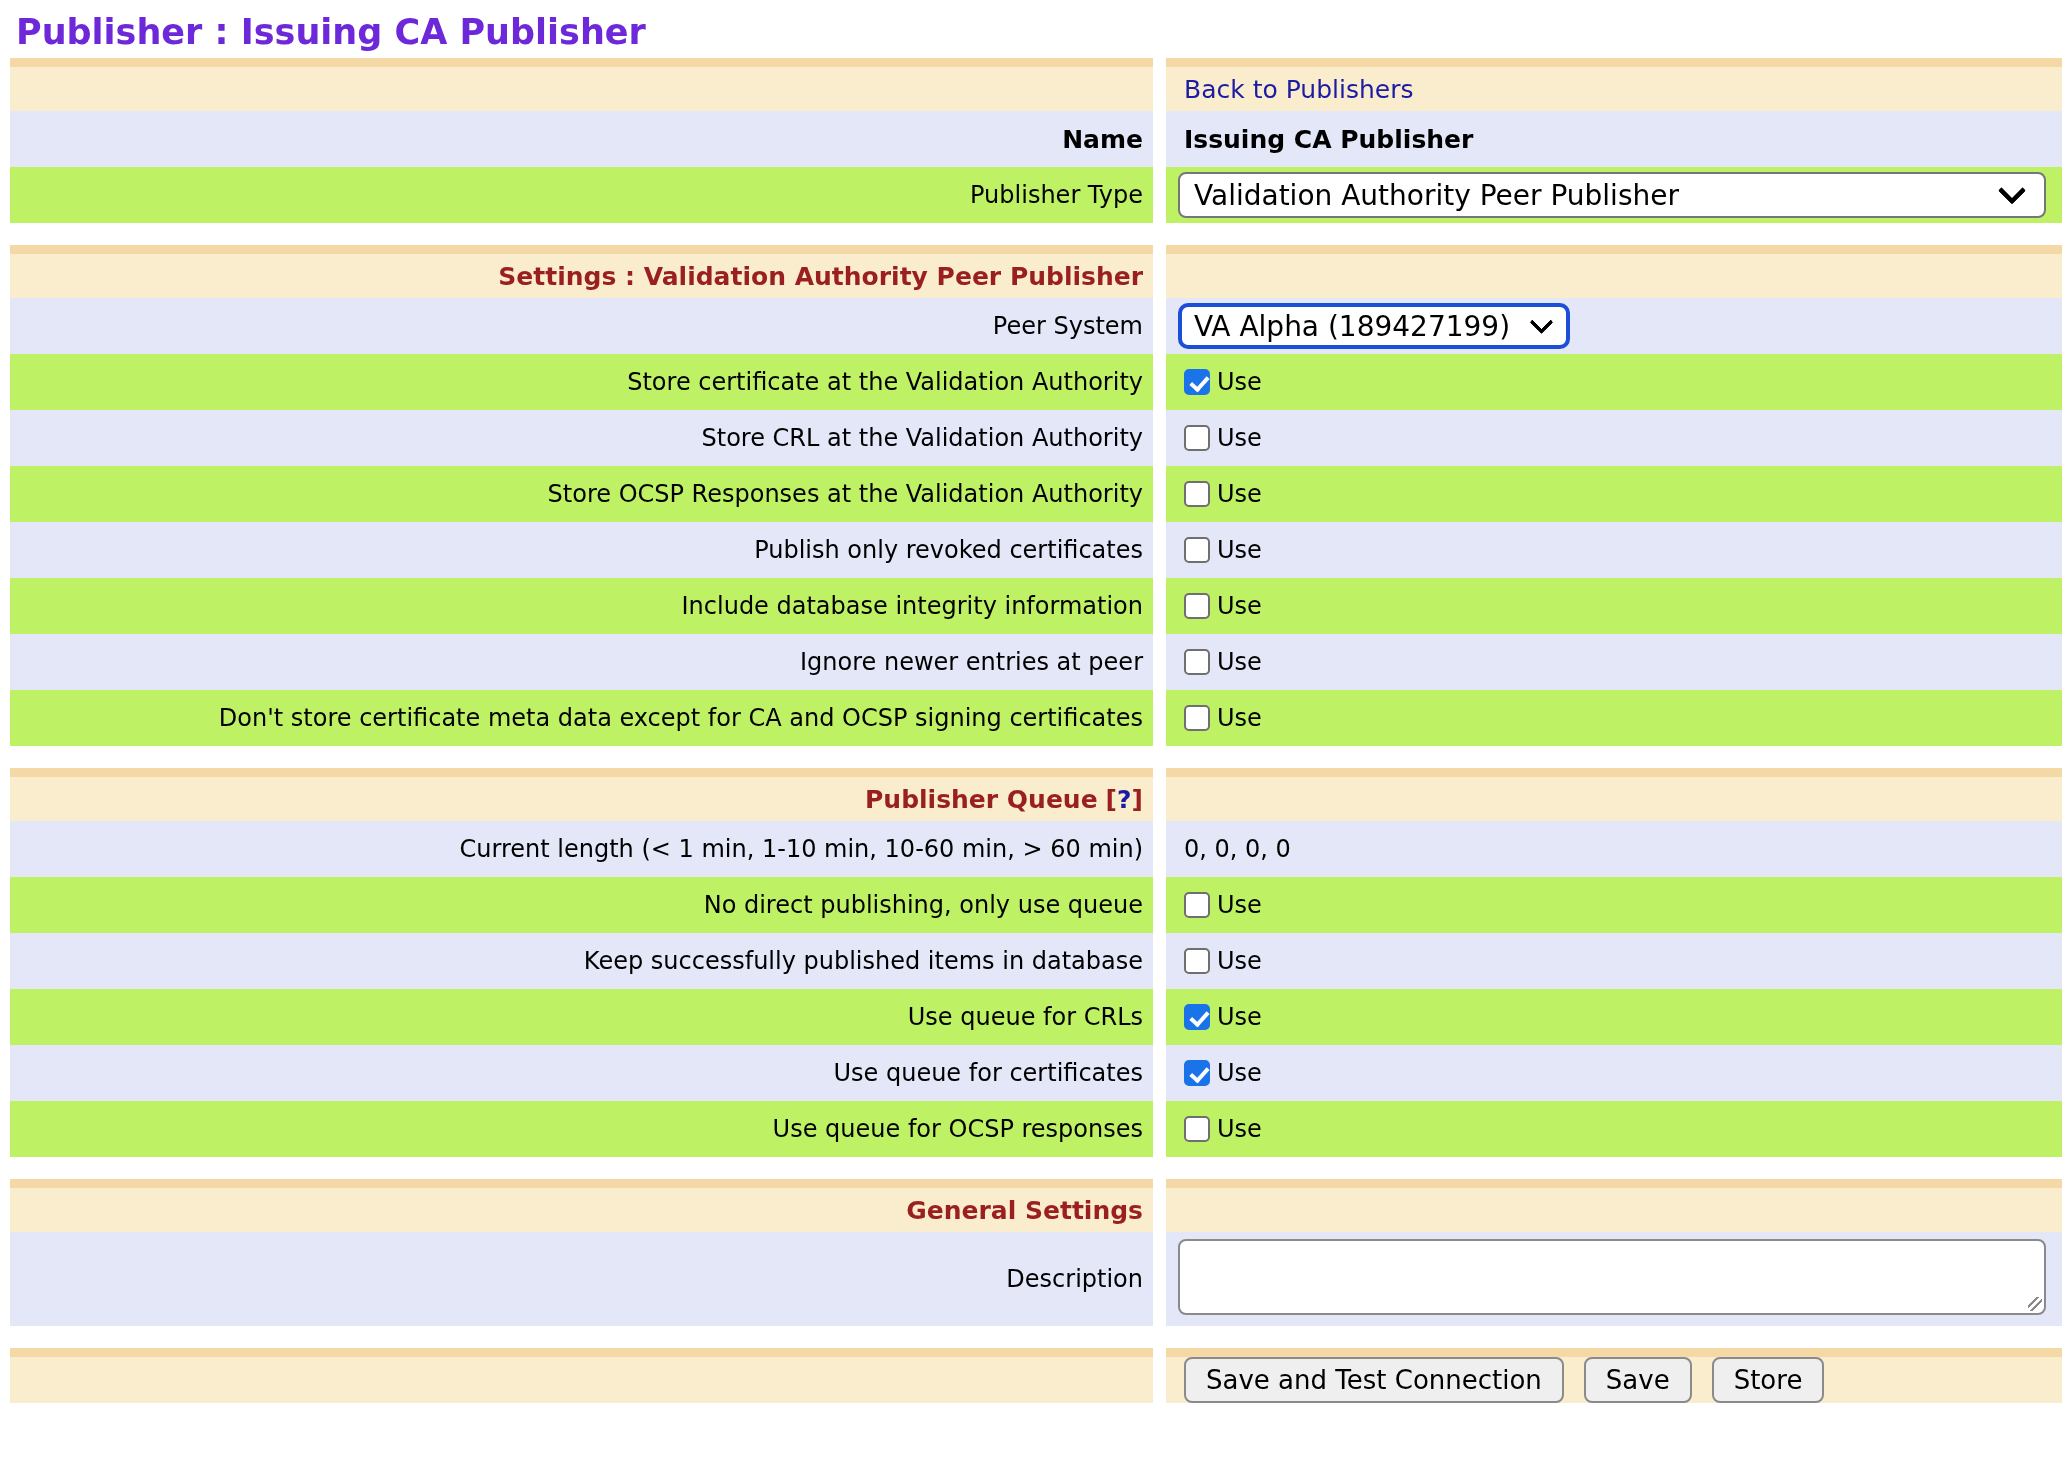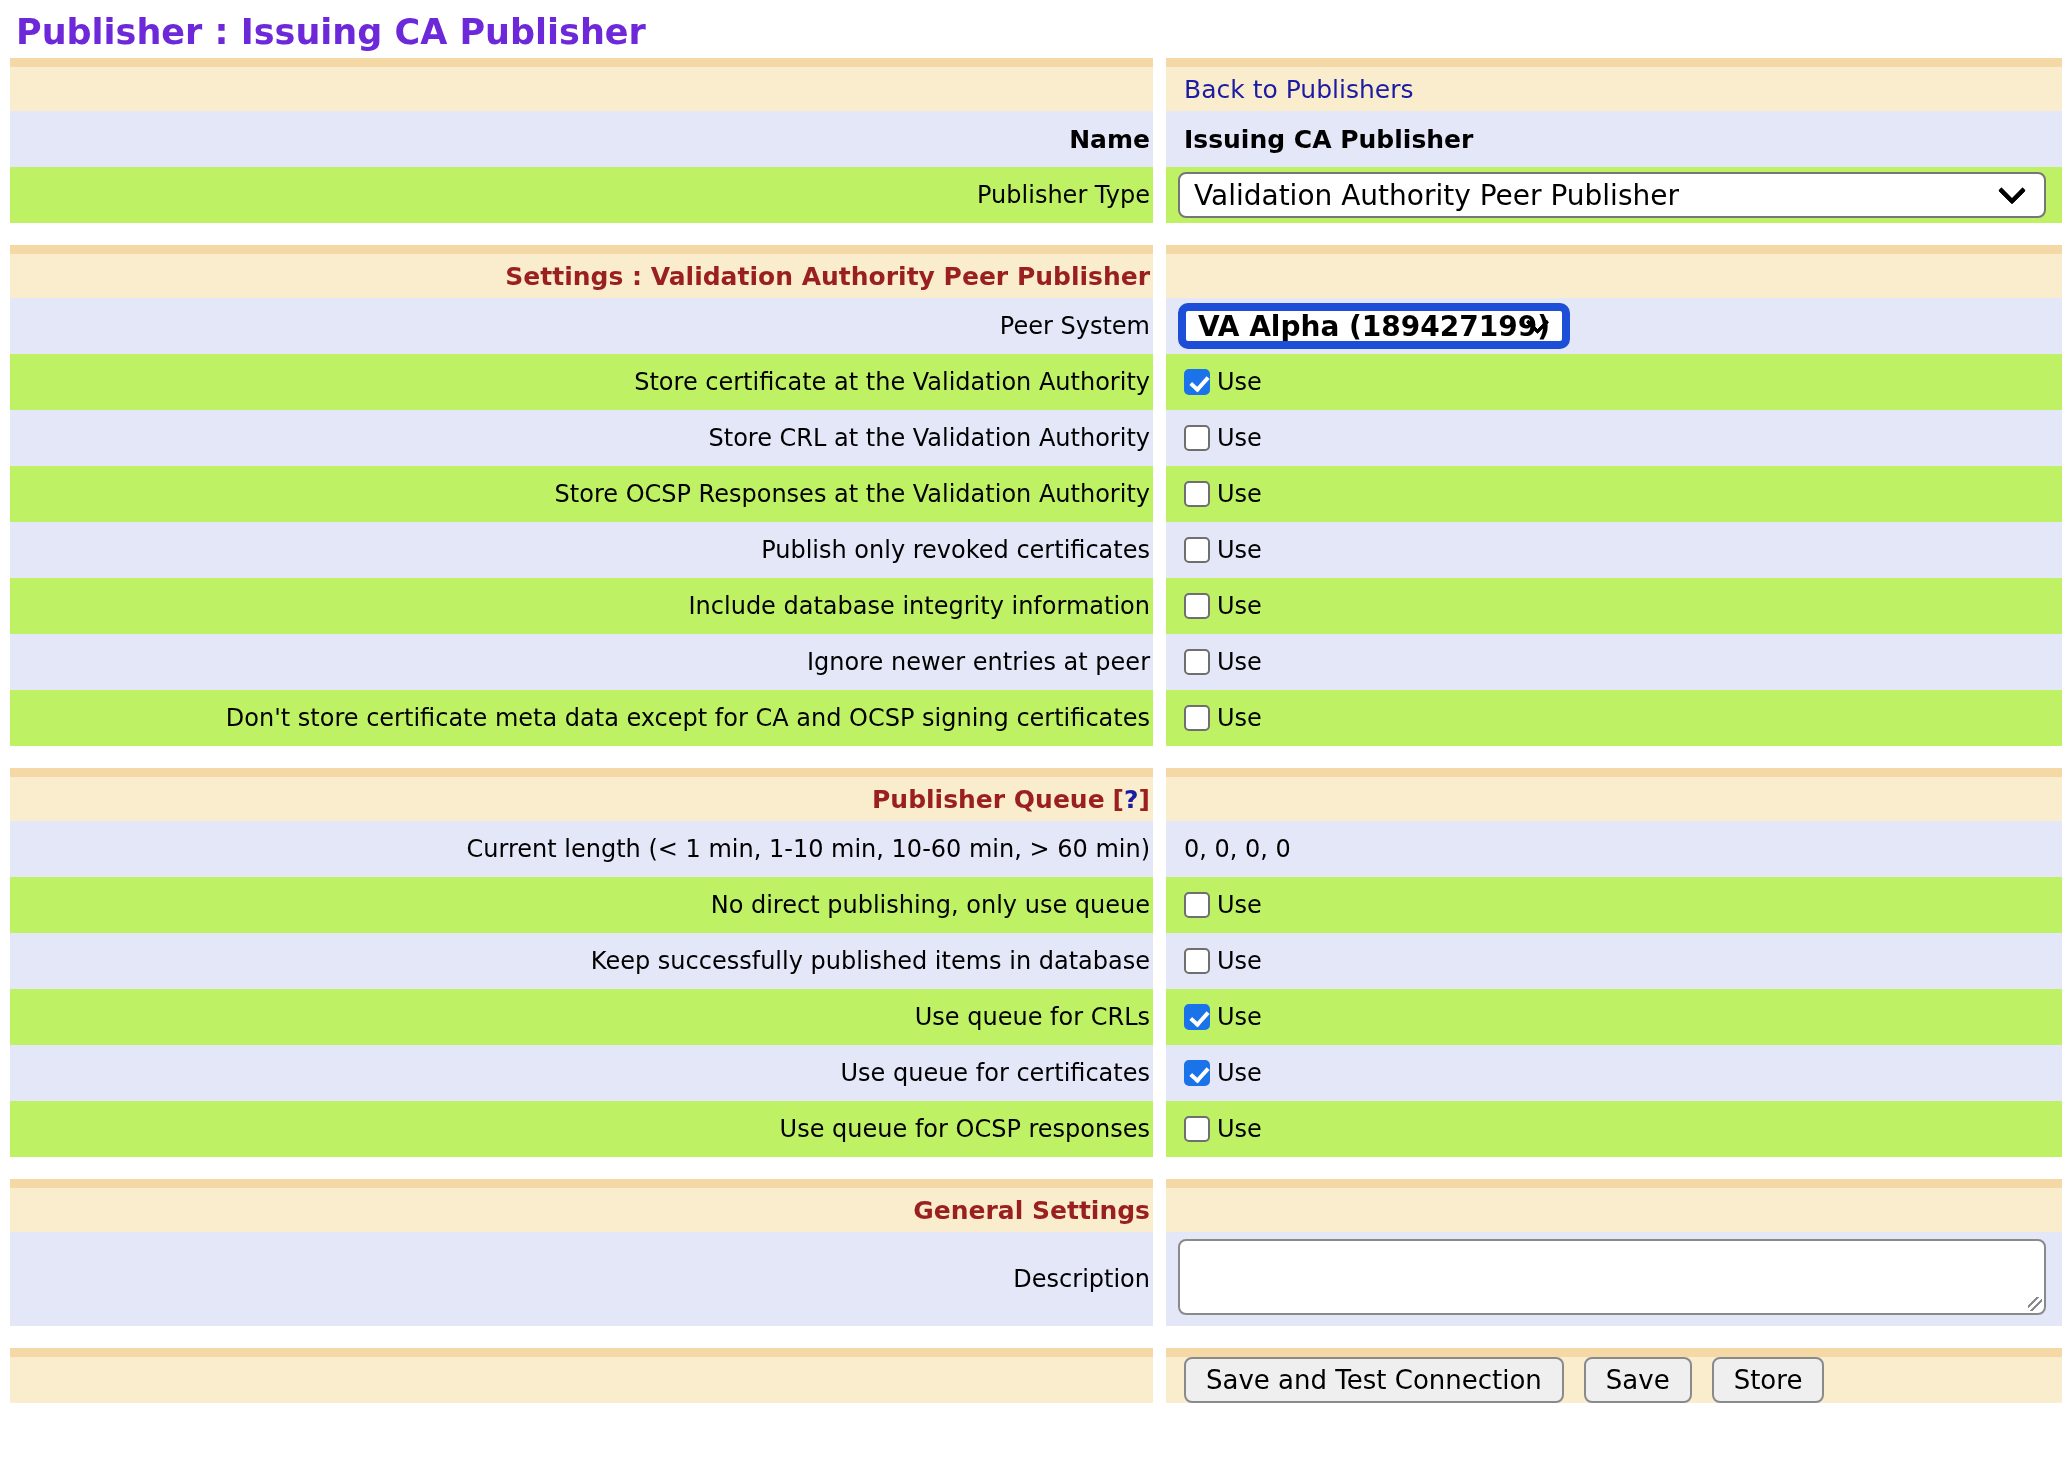--- a/index.html
+++ b/index.html
@@ -11,21 +11,21 @@
     margin:10px 0 0 16px;font-size:35px;font-weight:700;line-height:44px;color:#6d28d9;
   }
   .tbl{margin-left:10px;width:2052px;margin-top:22px;}
   .tbl.first{margin-top:4px;}
   .row{display:flex;height:56px;}
   .row.header{height:53px;}
   .row.header .cell-l,.row.header .cell-r{border-top:9px solid #f4d9a6;background:#faedcd;}
   .row.tall{height:94px;}
   .cell-l{
     width:1143px;box-sizing:border-box;display:flex;align-items:center;
-    justify-content:flex-end;padding-right:3px;text-align:right;
+    justify-content:flex-end;padding-right:10px;text-align:right;
   }
   .gap{width:13px;background:#ffffff;}
   .cell-r{flex:1;box-sizing:border-box;display:flex;align-items:center;padding-left:18px;}
   .cell-r.ctl{padding-left:12px;padding-right:16px;}
   .bg-lav .cell-l,.bg-lav .cell-r{background:#e3e7f8;}
   .bg-light .cell-l,.bg-light .cell-r{background:#bef264;}
   .label{font-size:24px;}
   .label.bold{font-weight:700;font-size:25px;}
   .value{font-size:24px;}
   .value.bold{font-weight:700;font-size:25px;}
@@ -33,21 +33,21 @@
   .help{color:#9a1f1f;font-weight:700;font-size:25px;margin-left:8px;}
   .help a{color:#1b1ba3;text-decoration:none;cursor:pointer;}
   .link{color:#1b1ba3;font-size:25px;text-decoration:none;cursor:pointer;}
   
   .sel{
     position:relative;background:#fff;border:2px solid #767676;border-radius:8px;
     height:46px;box-sizing:border-box;display:flex;align-items:center;
     font-size:28px;padding:0 56px 0 14px;cursor:pointer;white-space:nowrap;overflow:hidden;
   }
   .sel.full{width:100%;}
-  .sel.focused{border:8px solid #1d4ed8;border-radius:10px;height:46px;width:392px;padding:0 48px 0 12px;font-weight:bold;}
+  .sel.focused{border:4px solid #1d4ed8;border-radius:10px;height:46px;width:392px;padding:0 48px 0 12px;}
   .chev{
     position:absolute;right:22px;top:50%;width:15px;height:15px;
     border-right:5px solid #000;border-bottom:5px solid #000;
     transform:translateY(-72%) rotate(45deg);border-radius:2px;
   }
   .sel.focused .chev{right:16px;width:13px;height:13px;border-width:4px;}
   
   .checkbox{
     position:relative;width:26px;height:26px;box-sizing:border-box;flex:0 0 26px;
     border:2px solid #6f6f6f;border-radius:5px;background:#fff;cursor:pointer;

